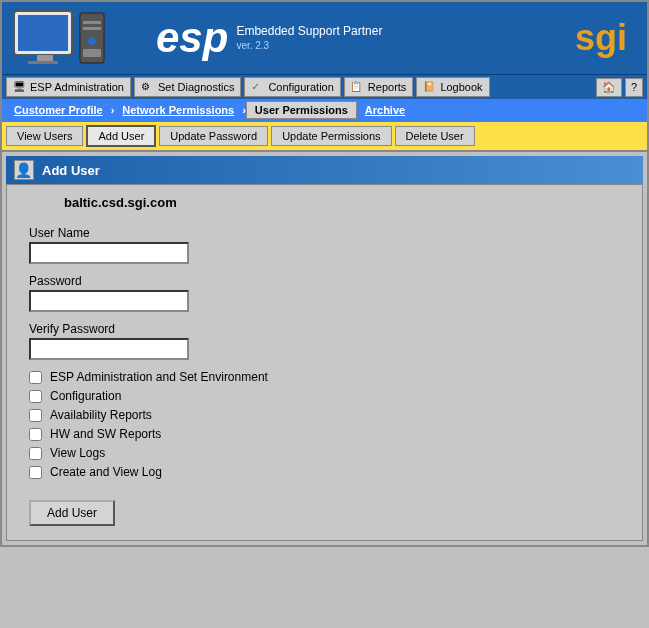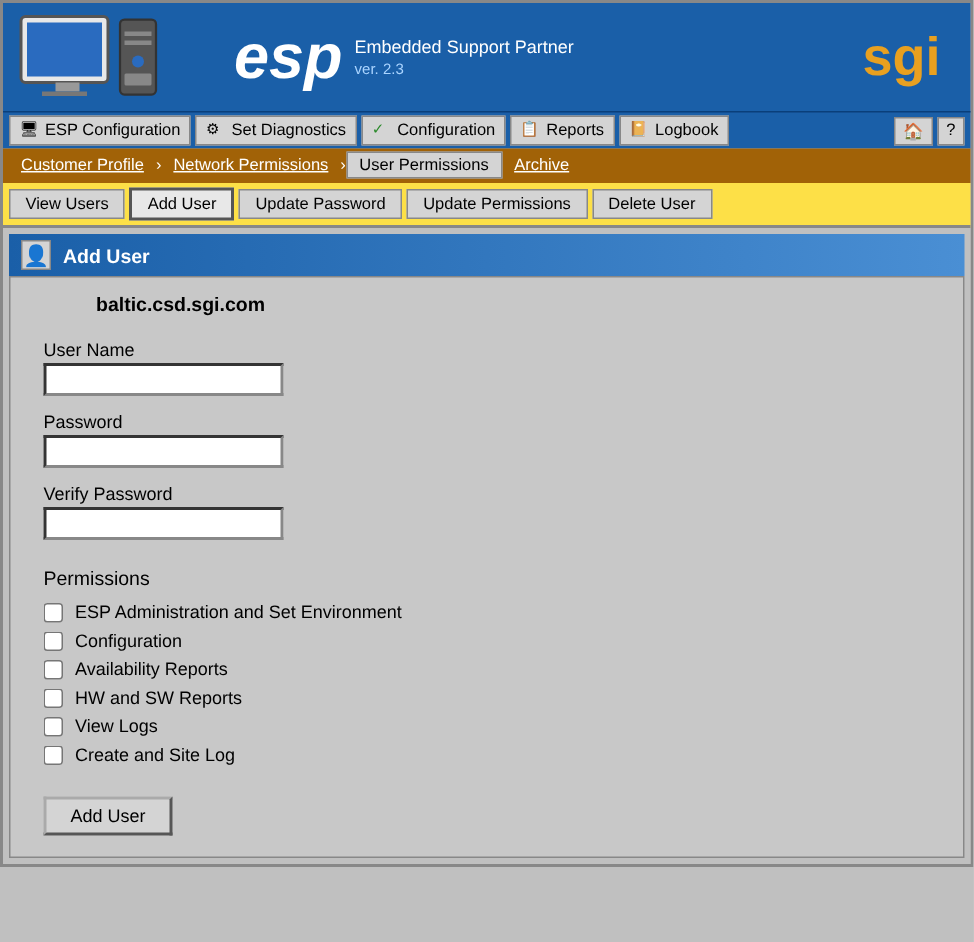--- a/index.html
+++ b/index.html
@@ -15,21 +15,21 @@
 
     
     .top-nav { background: #1a5fa8; display: flex; align-items: center; padding: 2px 4px; border-top: 1px solid #0a3f7a; }
     .top-nav-item { display: flex; align-items: center; background: #d4d4d4; border: 1px solid #888; padding: 2px 6px; margin-right: 3px; font-size: 11px; cursor: pointer; color: #000; }
     .top-nav-item .nav-icon { width: 14px; height: 14px; margin-right: 3px; display: inline-block; }
     .top-nav-spacer { flex: 1; }
     .top-nav-right { display: flex; gap: 3px; }
     .top-nav-right .icon-btn { background: #d4d4d4; border: 1px solid #888; padding: 2px 5px; cursor: pointer; font-size: 11px; }
 
     
-    .breadcrumb-nav { background: #a16207; display: flex; align-items: center; padding: 2px 4px 3px 4px; }
+    .breadcrumb-nav { background: #3b82f6; display: flex; align-items: center; padding: 2px 4px 3px 4px; font-weight: bold; }
     .breadcrumb-item { color: white; font-size: 11px; padding: 2px 8px; cursor: pointer; text-decoration: underline; }
     .breadcrumb-active { background: #d4d4d4; color: #000 !important; text-decoration: none !important; border: 1px solid #888; padding: 2px 8px; font-size: 11px; }
     .breadcrumb-sep { color: white; font-size: 11px; }
 
     
     .sub-nav { background: #fde047; display: flex; align-items: center; padding: 3px 4px; border-bottom: 2px solid #888; }
     .sub-nav-item { background: #d4d4d4; border: 1px solid #888; padding: 3px 10px; margin-right: 3px; font-size: 11px; cursor: pointer; color: #000; }
     .sub-nav-active { background: #e8e8e8; border: 2px solid #555; }
 
     
@@ -93,21 +93,21 @@
           <span class="header-version">ver. 2.3</span>
         </span>
       </div>
     </div>
     <div class="header-sgi" style="margin-left:auto; padding-right:10px;">sgi</div>
   </div>
 
   <div class="top-nav">
     <div class="top-nav-item">
       <span class="icon-monitor nav-icon"></span>
-      <span>ESP Configuration</span>
+      <span>ESP Administration</span>
     </div>
     <div class="top-nav-item">
       <span class="icon-env nav-icon"></span>
       <span>Set Diagnostics</span>
     </div>
     <div class="top-nav-item">
       <span class="icon-config nav-icon"></span>
       <span>Configuration</span>
     </div>
     <div class="top-nav-item">
@@ -161,21 +161,20 @@
       <div class="form-section">
         <label class="form-label">User Name</label>
         <input class="form-input" type="text" style="">
 
         <label class="form-label">Password</label>
         <input class="form-input" type="password" style="">
 
         <label class="form-label">Verify Password</label>
         <input class="form-input" type="password" style="">
 
-        <div class="permissions-label">Permissions</div>
 
         <div class="checkbox-row">
           <input type="checkbox" id="cb-esp-admin" style="">
           <label for="cb-esp-admin">ESP Administration and Set Environment</label>
         </div>
         <div class="checkbox-row">
           <input type="checkbox" id="cb-configuration" style="">
           <label for="cb-configuration">Configuration</label>
         </div>
         <div class="checkbox-row">
@@ -185,20 +184,20 @@
         <div class="checkbox-row">
           <input type="checkbox" id="cb-hw-sw" style="">
           <label for="cb-hw-sw">HW and SW Reports</label>
         </div>
         <div class="checkbox-row">
           <input type="checkbox" id="cb-view-logs" style="">
           <label for="cb-view-logs">View Logs</label>
         </div>
         <div class="checkbox-row">
           <input type="checkbox" id="cb-create-view-log" style="">
-          <label for="cb-create-view-log">Create and Site Log</label>
+          <label for="cb-create-view-log">Create and View Log</label>
         </div>
 
         <button class="add-user-btn">Add User</button>
       </div>
     </div>
   </div>
 </div>
 
 </body></html>

